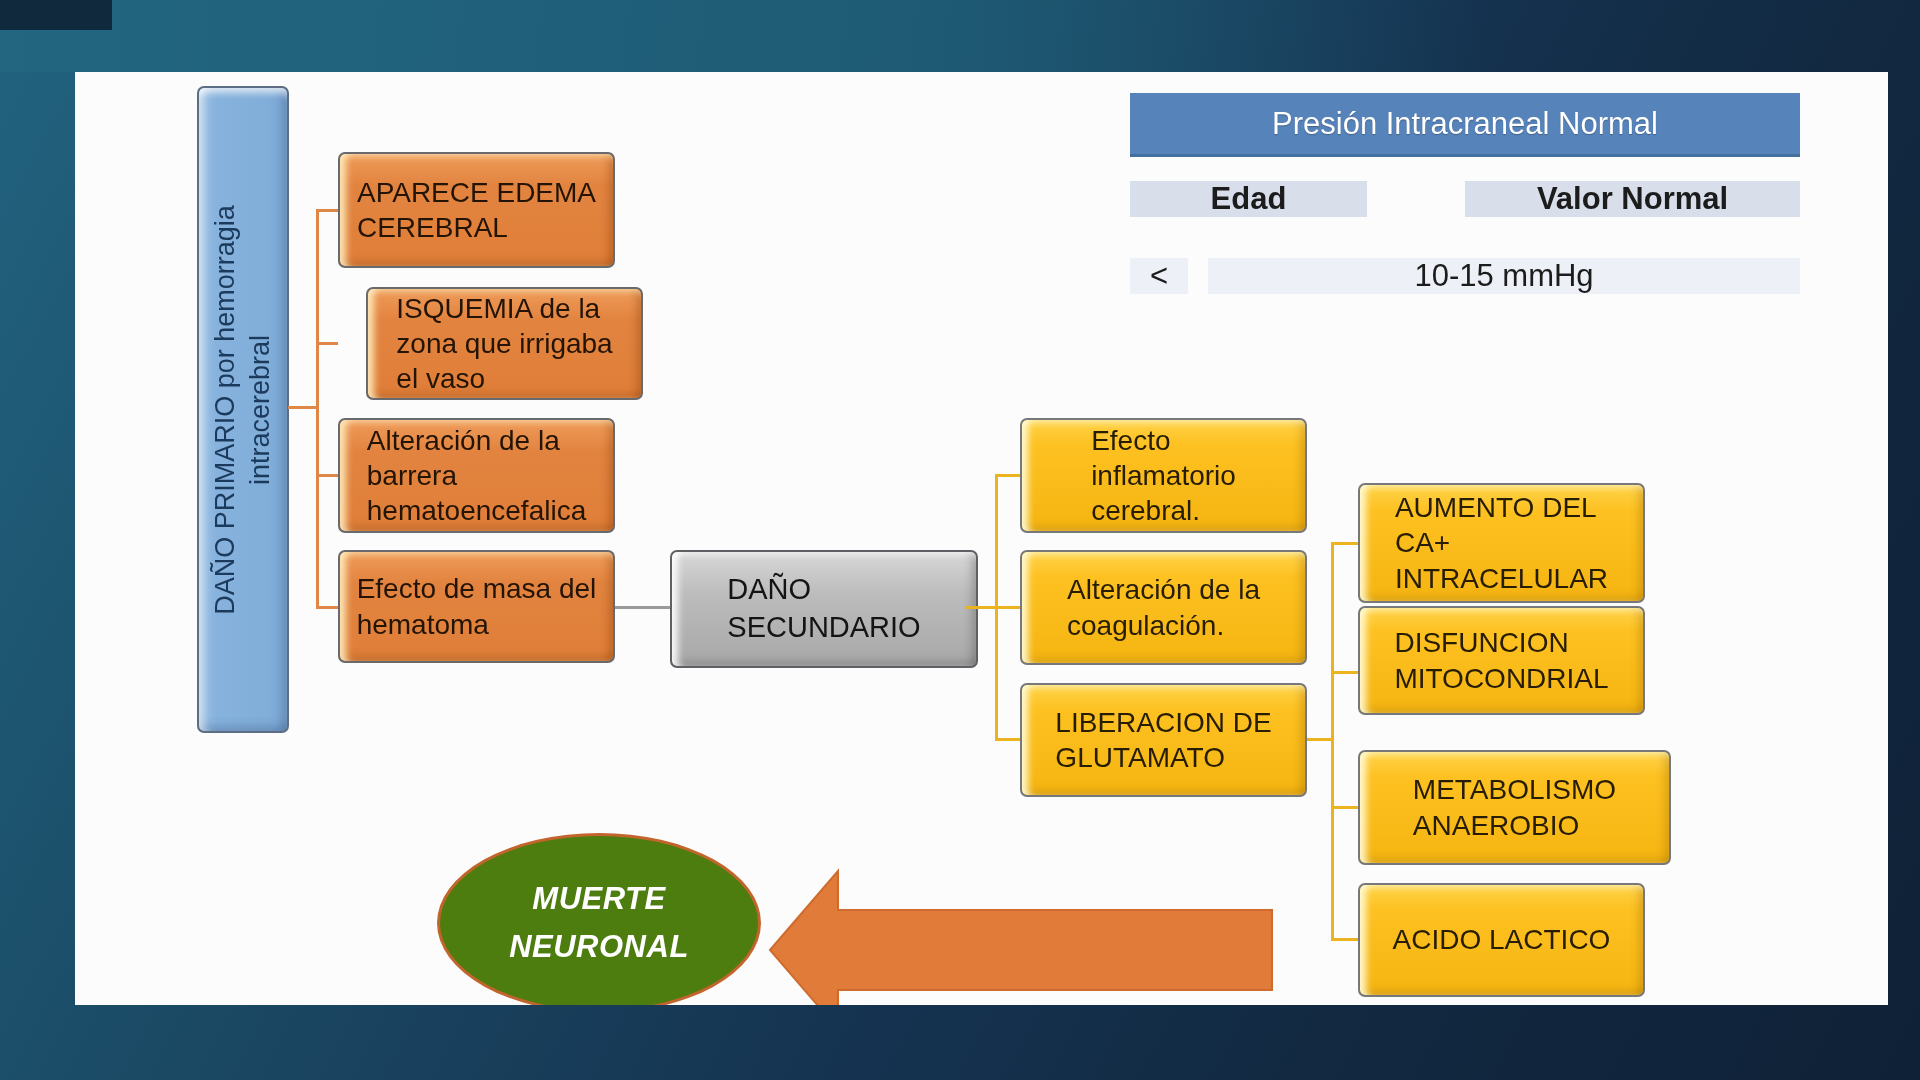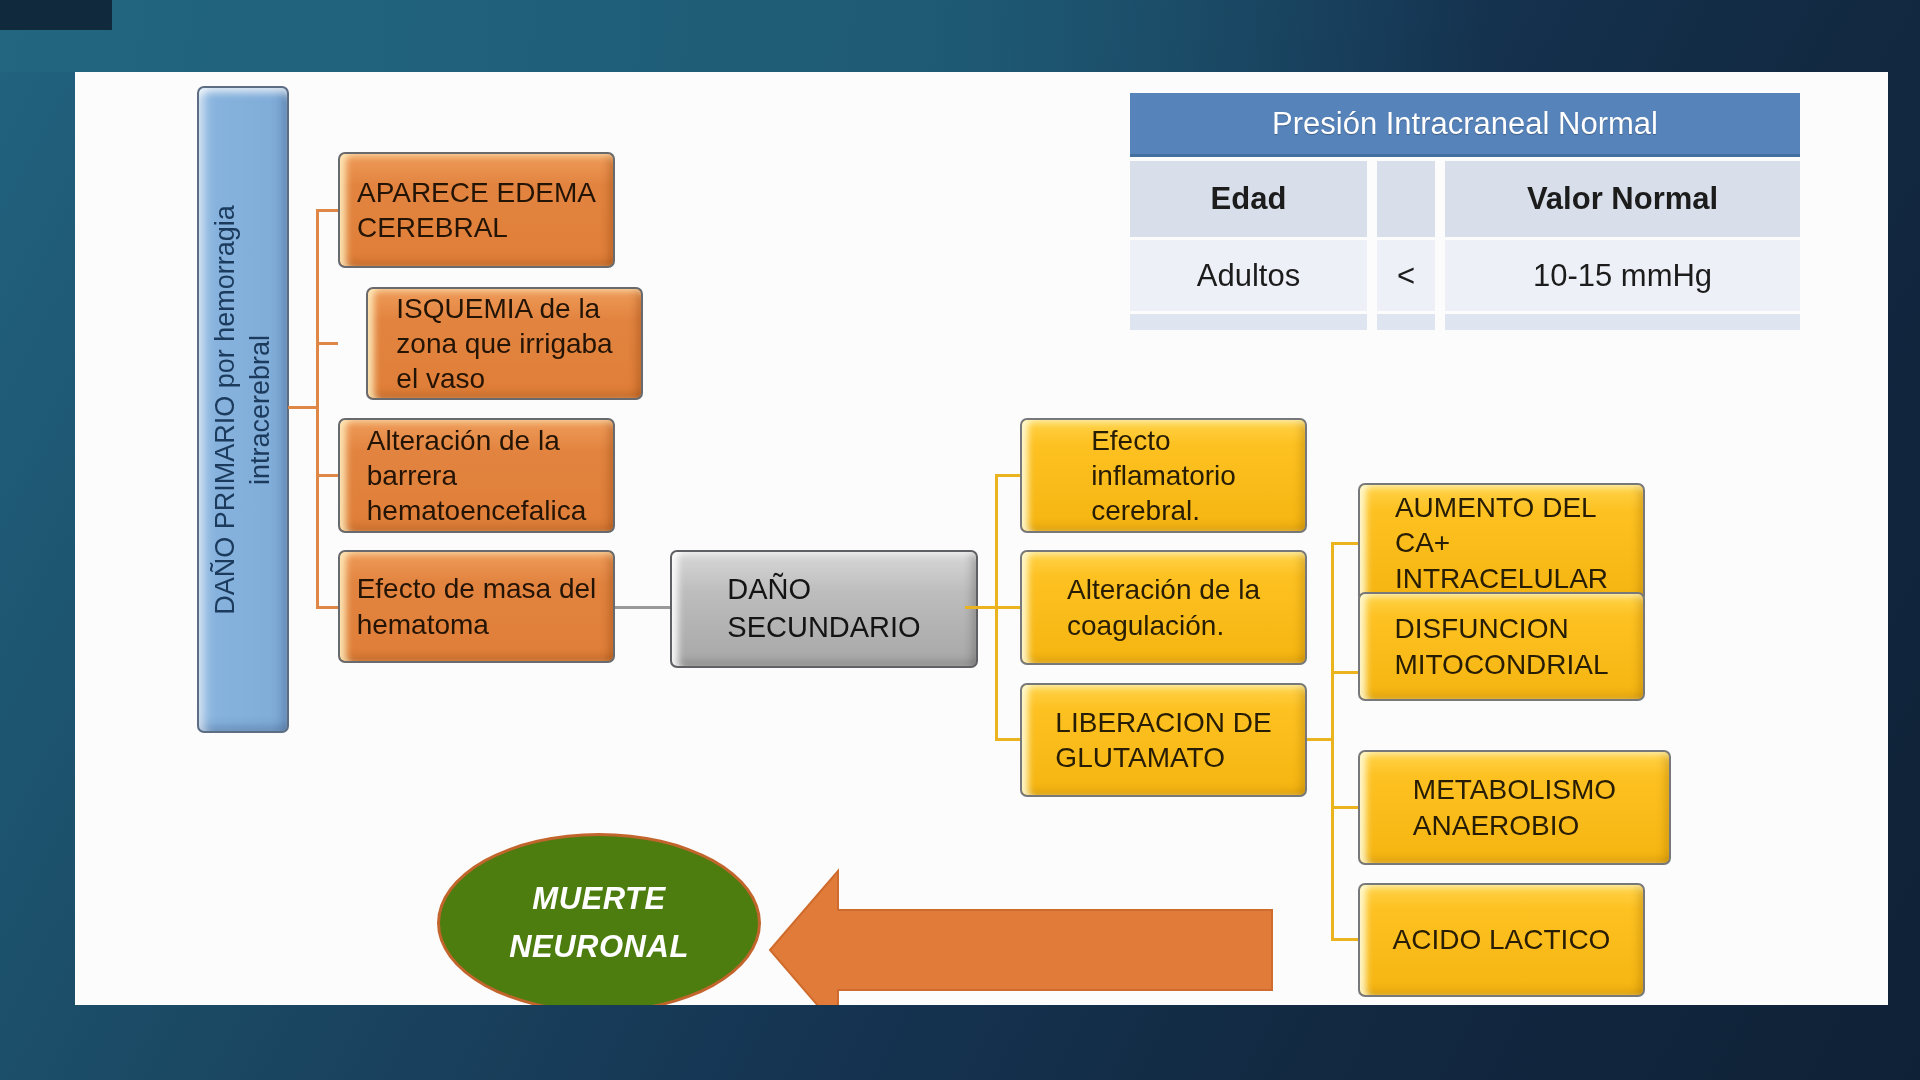--- a/index.html
+++ b/index.html
@@ -39,21 +39,21 @@
 
   .ellipse{position:absolute;left:362px;top:761px;width:318px;height:174px;border-radius:50%;
     background:#4d7c0f;border:3px solid #c2652c;display:flex;align-items:center;justify-content:center;
     text-align:center;color:#ffffff;font-size:31px;font-weight:bold;font-style:italic;line-height:1.55;
     white-space:pre-line;letter-spacing:.5px;}
 
   .tbl{position:absolute;left:1055px;top:21px;width:670px;}
   .tbl-header{box-sizing:border-box;height:64px;background:#5683ba;border-bottom:3px solid #44709f;
     display:flex;align-items:center;justify-content:center;color:#fff;font-weight:normal;font-size:31px;
     text-shadow:0 1px 1px rgba(0,0,0,.25);margin-bottom:4px;}
-  .tbl-row{display:flex;column-gap:10px;margin-bottom:3px;}
+  .tbl-row{display:flex;column-gap:20px;margin-bottom:3px;align-items:center;}
   .tbl-cell{display:flex;align-items:center;justify-content:center;font-size:31px;color:#1c1c1c;}
   .col1{width:237px;} .col2{width:58px;} .col3{flex:1;}
   .row-head{height:76px;} .row-head .tbl-cell{background:#d8dfeb;font-weight:bold;}
   .row-data{height:71px;} .row-data .tbl-cell{background:#edf0f7;}
   .row-foot{height:16px;} .row-foot .tbl-cell{background:#dfe5f0;}
 </style>
 </head>
 <body>
 
 <div class="stage">
@@ -105,41 +105,40 @@
     <div class="line c-gold" style="left:1232px;top:666px;width:27px;height:3px;"></div>
     <div class="line c-gold" style="left:1256px;top:470px;width:3px;height:398px;"></div>
     <div class="line c-gold" style="left:1256px;top:470px;width:27px;height:3px;"></div>
     <div class="line c-gold" style="left:1256px;top:599px;width:27px;height:3px;"></div>
     <div class="line c-gold" style="left:1256px;top:734px;width:27px;height:3px;"></div>
     <div class="line c-gold" style="left:1256px;top:866px;width:27px;height:3px;"></div>
 
     <div class="node gold" style="left:1283px;top:411px;width:287px;height:120px;">AUMENTO DEL
 CA+
 INTRACELULAR</div>
-    <div class="node gold" style="left:1283px;top:520px;width:287px;height:109px;">DISFUNCION
+    <div class="node gold" style="left:1283px;top:534px;width:287px;height:109px;">DISFUNCION
 MITOCONDRIAL</div>
     <div class="node gold" style="left:1283px;top:678px;width:313px;height:115px;">METABOLISMO
 ANAEROBIO</div>
     <div class="node gold" style="left:1283px;top:811px;width:287px;height:114px;">ACIDO LACTICO</div>
 
     <div class="ellipse">MUERTE
 NEURONAL</div>
     <svg style="position:absolute;left:690px;top:790px;" width="510" height="170" viewBox="0 0 510 170">
       <polygon points="5,88 73,9 73,48 507,48 507,128 73,128 73,167" fill="#e07b39" stroke="#cf6c2d" stroke-width="2"></polygon>
     </svg>
 
     <div class="tbl">
       <div class="tbl-header">Presión Intracraneal Normal</div>
       <div class="tbl-row row-head">
         <div class="tbl-cell col1">Edad</div>
         <div class="tbl-cell col2"></div>
         <div class="tbl-cell col3">Valor Normal</div>
       </div>
       <div class="tbl-row row-data">
-        <div class="tbl-cell col1">Adultos</div>
         <div class="tbl-cell col2">&lt;</div>
         <div class="tbl-cell col3">10-15 mmHg</div>
       </div>
       <div class="tbl-row row-foot">
         <div class="tbl-cell col1"></div>
         <div class="tbl-cell col2"></div>
         <div class="tbl-cell col3"></div>
       </div>
     </div>
 

